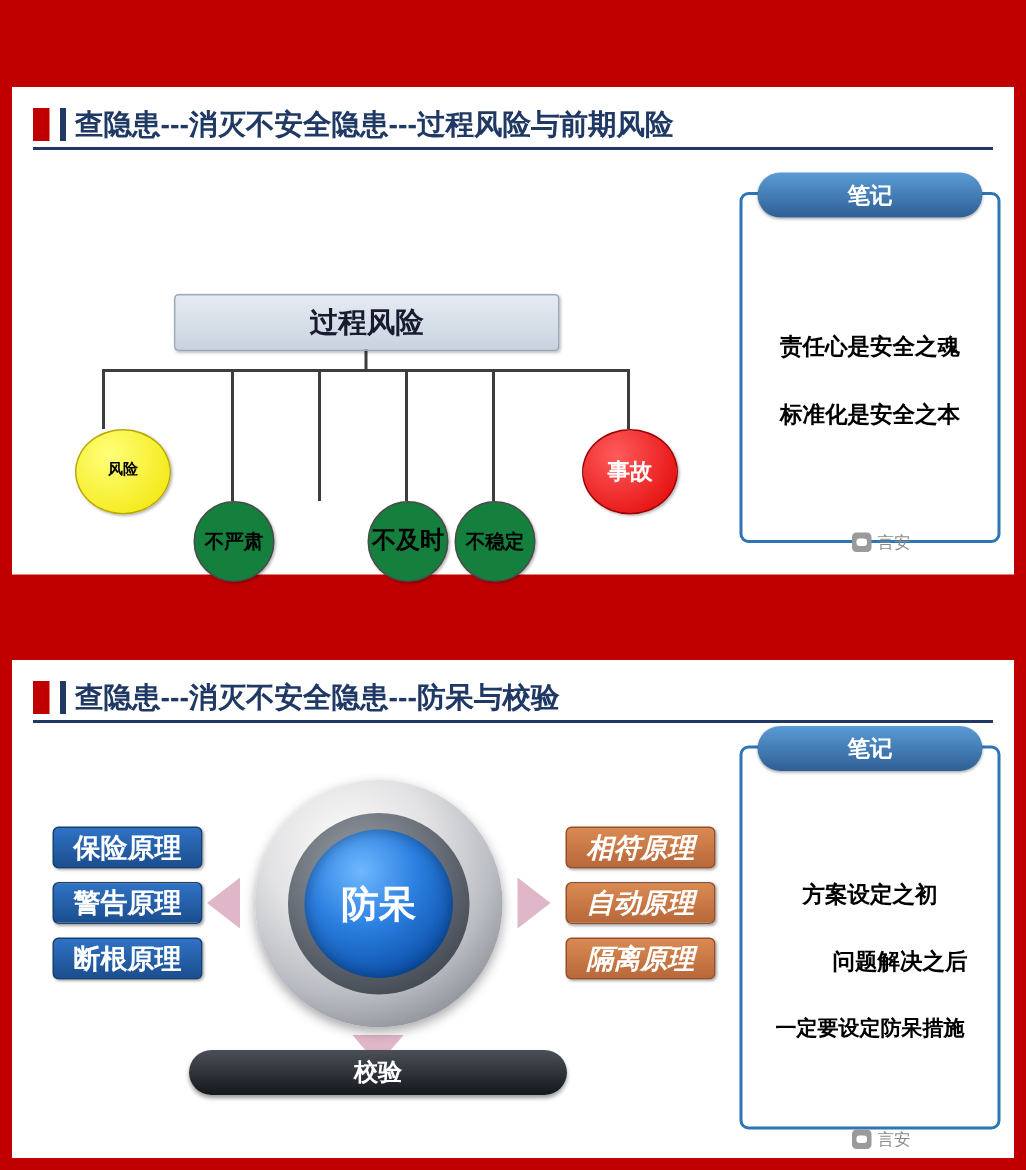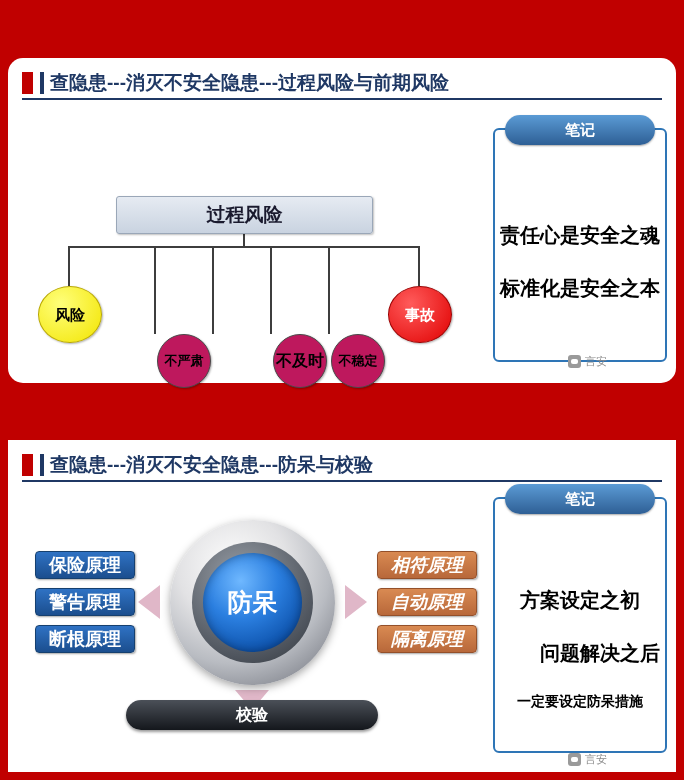--- a/index.html
+++ b/index.html
@@ -6,21 +6,21 @@
   body{
     width:684px;height:780px;
     background:#c00000;
     font-family:"Liberation Sans","DejaVu Sans",sans-serif;
     overflow:hidden;
   }
   .slide{
     position:absolute;left:8px;width:668px;background:#ffffff;
     box-sizing:border-box;
   }
-  #slide1{top:58px;height:325px;border-radius:15px;}
+  #slide1{top:58px;height:325px;}
   #slide2{top:440px;height:332px;}
 
   
   .hdr{position:absolute;left:14px;top:12px;display:flex;align-items:center;}
   .hdr-mark{width:11px;height:22px;background:#c00000;margin-right:7px;}
   .hdr-bar{width:4px;height:22px;background:#1f3864;margin-right:6px;}
   .hdr-title{font-size:19px;font-weight:bold;color:#1f3864;letter-spacing:0px;white-space:nowrap;}
   .hdr-rule{position:absolute;left:14px;width:640px;height:2px;background:#1f3864;}
   #s1rule{top:40px;}
   #s2rule{top:40px;}
@@ -31,40 +31,40 @@
   }
   .note-tab{
     position:absolute;top:-15px;left:50%;transform:translateX(-50%);
     width:150px;height:30px;border-radius:15px;
     background:linear-gradient(#5b9bd5,#2e5f95);
     color:#ffffff;font-size:15px;font-weight:bold;
     display:flex;align-items:center;justify-content:center;
     box-shadow:0 1px 2px rgba(0,0,0,.35);
   }
   .note-body{padding-top:34px;text-align:center;}
-  .note-line{font-size:20px;font-weight:bold;color:#000;margin:11px 0;}
+  .note-line{font-size:15px;font-weight:bold;color:#000;margin:11px 0;}
 
   
   .box-proc{
     position:absolute;left:108px;top:138px;width:255px;height:36px;
     background:linear-gradient(#e6ebf2,#c9d3e0);
     border:1px solid #9aa7b8;border-radius:3px;
     display:flex;align-items:center;justify-content:center;
     font-size:19px;font-weight:bold;color:#1a1a2e;
     box-shadow:1px 1px 2px rgba(0,0,0,.25);
   }
   .ellipse{
     position:absolute;border:1px solid #555;border-radius:50%;
     display:flex;align-items:center;justify-content:center;
     text-align:center;font-weight:bold;line-height:1.05;
     box-shadow:1px 1px 2px rgba(0,0,0,.3);
   }
   .e-yellow{background:radial-gradient(circle at 35% 30%,#ffff7a,#f2e400);border-color:#b9a800;}
   .e-red{background:radial-gradient(circle at 35% 30%,#ff5b5b,#e00000);border-color:#9b0000;color:#fff;}
-  .e-white{background:#be185d;border-color:#4a4a4a;margin-left:28px;}
+  .e-white{background:#15803d;border-color:#4a4a4a;}
   .line{position:absolute;background:#3d3d3d;}
 
   
   .pill{
     position:absolute;width:98px;height:26px;border-radius:4px;
     display:flex;align-items:center;justify-content:center;
     color:#ffffff;font-size:18px;font-weight:bold;
     box-shadow:1px 1px 2px rgba(0,0,0,.35);
   }
   .pill-blue{background:linear-gradient(#2f72c4,#1b4e8e);border:1px solid #16406f;}
@@ -127,21 +127,21 @@
   <div class="line" style="left:60px;top:188px;width:352px;height:2px;"></div>
   <div class="line" style="left:60px;top:188px;width:2px;height:40px;"></div>
   <div class="line" style="left:410px;top:188px;width:2px;height:40px;"></div>
   <div class="line" style="left:146px;top:188px;width:2px;height:88px;"></div>
   <div class="line" style="left:204px;top:188px;width:2px;height:88px;"></div>
   <div class="line" style="left:262px;top:188px;width:2px;height:88px;"></div>
   <div class="line" style="left:320px;top:188px;width:2px;height:88px;"></div>
 
   <div class="box-proc">过程风险</div>
 
-  <div class="ellipse e-yellow" style="left:30px;top:228px;width:62px;height:55px;font-size:15px;">风险</div>
+  <div class="ellipse e-yellow" style="left:42px;top:228px;width:62px;height:55px;font-size:10px;">风险</div>
 
   <div class="ellipse e-red" style="left:380px;top:228px;width:62px;height:55px;font-size:15px;">事故</div>
 
   <div class="ellipse e-white" style="left:121px;top:276px;width:52px;height:52px;font-size:13px;">不严肃</div>
   <div class="ellipse e-white" style="left:237px;top:276px;width:52px;height:52px;font-size:16px;">不及时</div>
   <div class="ellipse e-white" style="left:295px;top:276px;width:52px;height:52px;font-size:13px;">不稳定</div>
 
   <div class="note" style="left:485px;top:70px;width:170px;height:230px;">
     <div class="note-tab">笔记</div>
     <div class="note-body">

